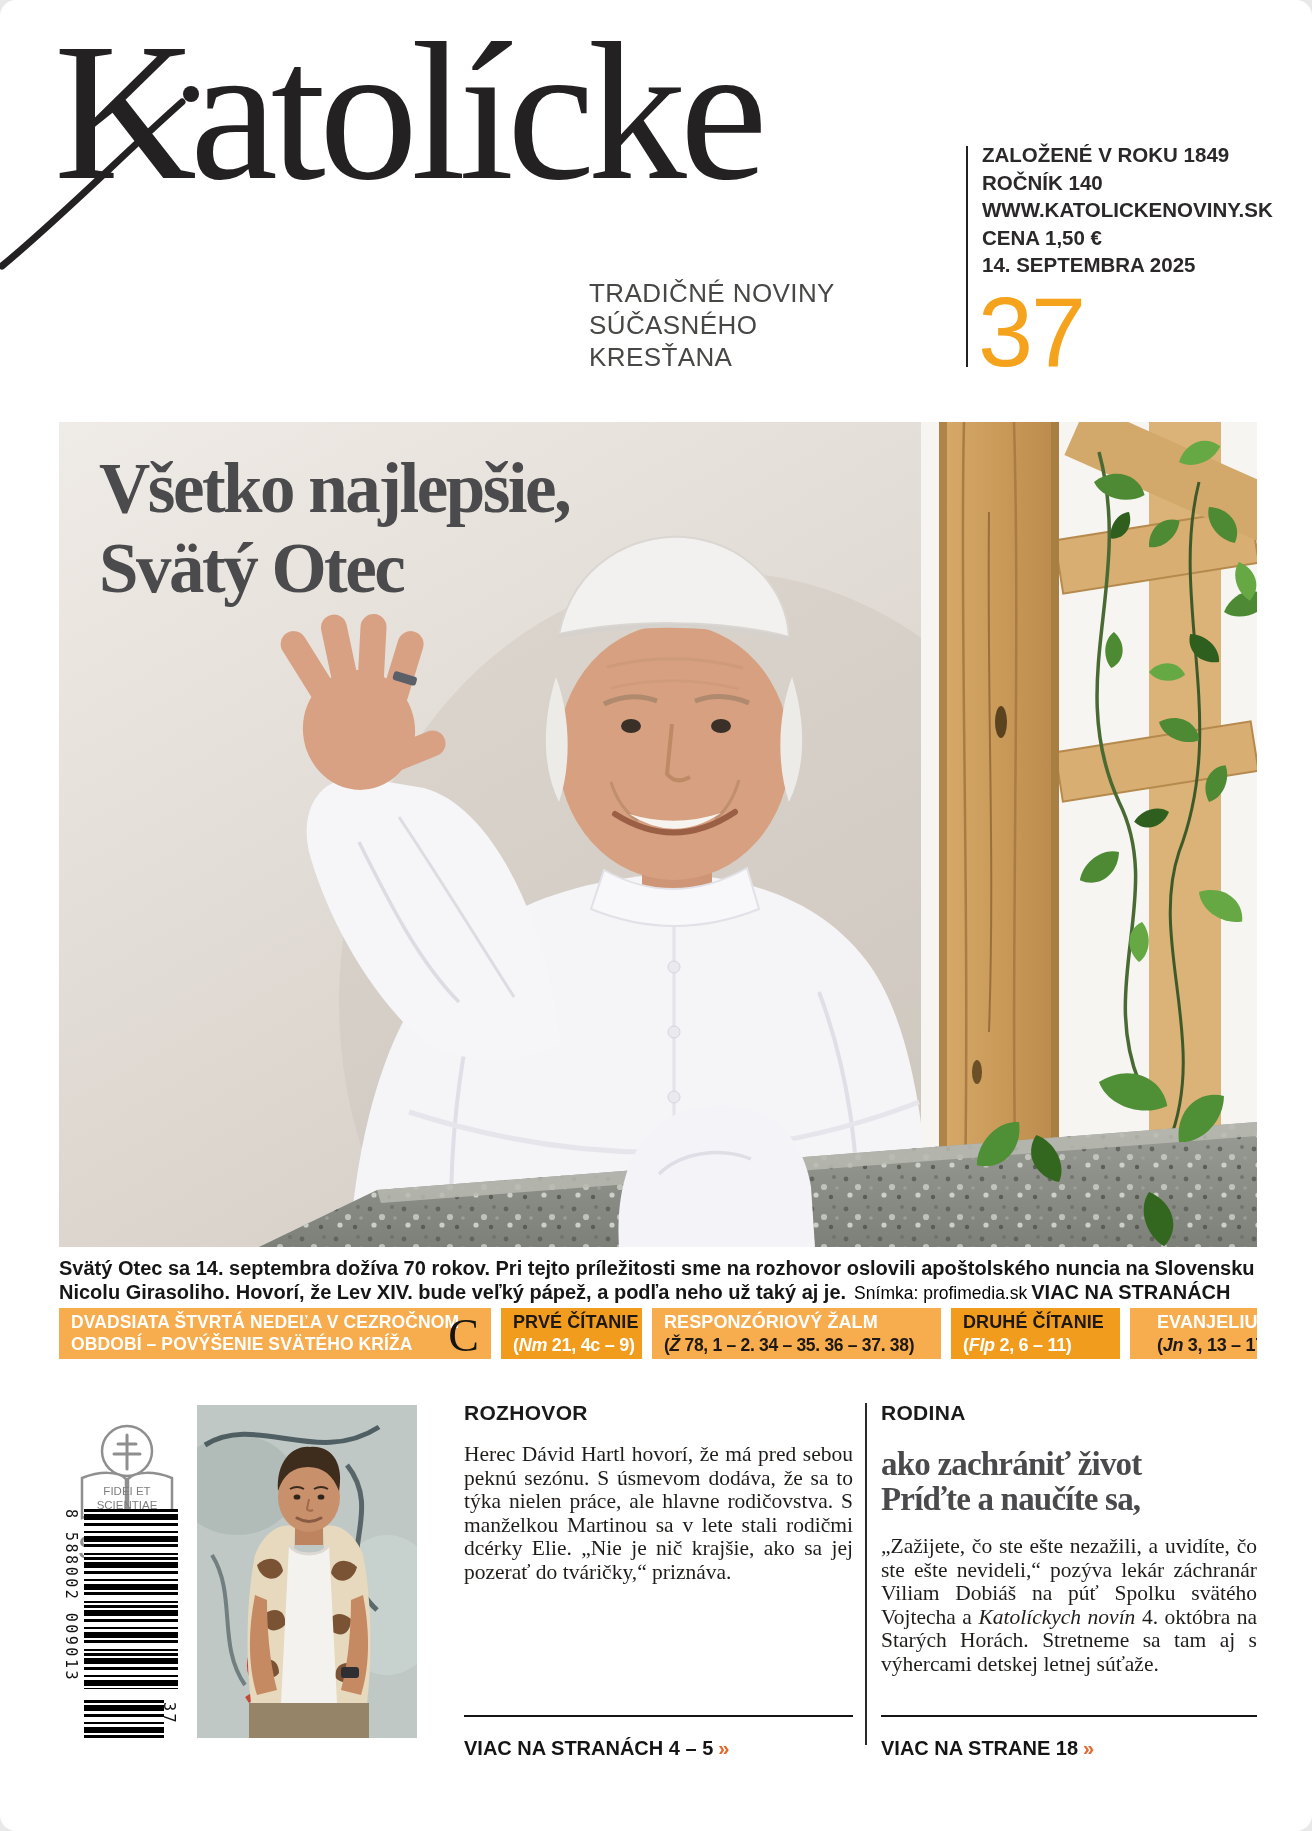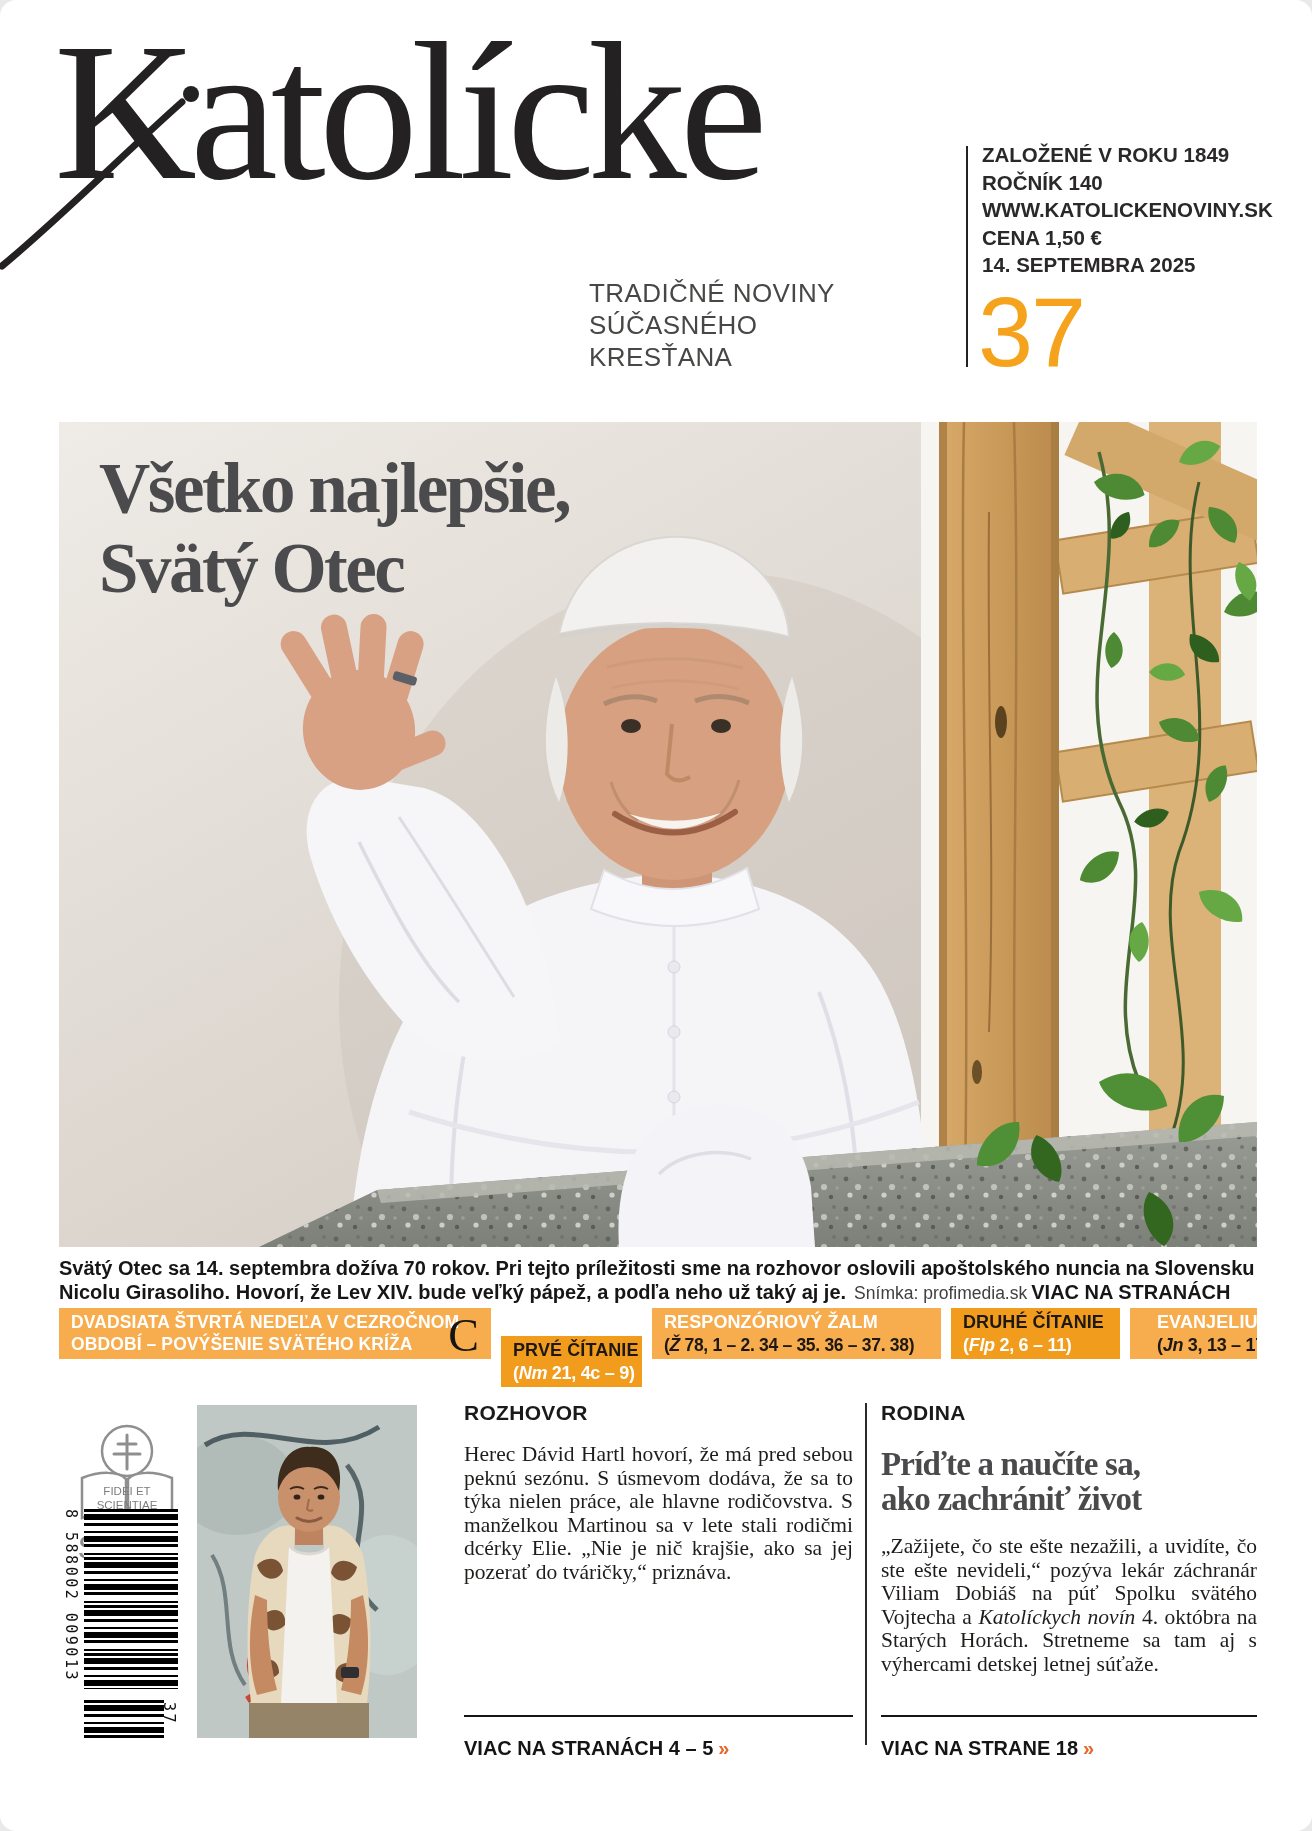--- a/index.html
+++ b/index.html
@@ -17,21 +17,21 @@
   .issue-number{left:978px;top:282px;font-size:99px;line-height:1;color:#F5A31C;letter-spacing:-2px;}
 
   
   .hero{left:59px;top:422px;width:1198px;height:825px;overflow:hidden;background:#ddd6cf;}
   .hero svg{position:absolute;left:0;top:0;}
   .hero-headline{position:absolute;left:40px;top:26px;z-index:2;font-family:"Liberation Serif",serif;
     font-weight:700;font-size:71px;line-height:80px;letter-spacing:-2.5px;color:#4B4B4D;}
 
   
   .caption{left:59px;top:1256px;width:1198px;font-size:20px;font-weight:700;line-height:24px;color:#161616;}
-  .caption .credit{font-weight:400;font-size:17.5px;color:#404040;padding:0 4px 0 8px;}
+  .caption .credit{font-weight:400;font-size:17.5px;color:#000000;padding:0 4px 0 8px;}
   .chev{color:#E8672A;font-weight:700;letter-spacing:-2px;padding-left:5px;}
 
   
   .liturgy{left:59px;top:1308px;width:1198px;height:51px;display:flex;gap:10px;}
   .seg{box-sizing:border-box;height:51px;padding:4px 10px 0 12px;overflow:hidden;}
   .seg.light{background:#F7AC4E;}
   .seg.dark{background:#F29C1E;}
   .seg .t{font-size:18px;font-weight:700;line-height:21.5px;letter-spacing:0.1px;white-space:nowrap;}
   .seg .r{font-size:18px;font-weight:700;line-height:22px;letter-spacing:-0.3px;white-space:nowrap;}
   .seg .white{color:#ffffff;} .seg .black{color:#1d1813;}
@@ -253,21 +253,21 @@
       <span>Nicolu Girasoliho. Hovorí, že Lev XIV. bude veľký pápež, a podľa neho už taký aj je.</span><span class="credit">Snímka: profimedia.sk</span><span>VIAC NA STRANÁCH 16 – 17</span><span class="chev">»</span>
     </div>
   </div>
 
   <div class="abs liturgy">
     <div class="seg light seg1" style="width:432px;">
       <div class="line">DVADSIATA ŠTVRTÁ NEDEĽA V CEZROČNOM</div>
       <div class="line">OBDOBÍ – POVÝŠENIE SVÄTÉHO KRÍŽA</div>
       <div class="cycle-c">C</div>
     </div>
-    <div class="seg dark" style="width:141px;margin-top:28px;">
+    <div class="seg dark" style="width:141px;">
       <div class="t black">PRVÉ ČÍTANIE</div>
       <div class="r white"><span>(</span><span class="it">Nm</span><span> 21, 4c – 9)</span></div>
     </div>
     <div class="seg light" style="width:289px;">
       <div class="t white">RESPONZÓRIOVÝ ŽALM</div>
       <div class="r black" style="font-size:17.5px;"><span>(</span><span class="it">Ž</span><span> 78, 1 – 2. 34 – 35. 36 – 37. 38)</span></div>
     </div>
     <div class="seg dark" style="width:169px;">
       <div class="t black">DRUHÉ ČÍTANIE</div>
       <div class="r white"><span>(</span><span class="it">Flp</span><span> 2, 6 – 11)</span></div>
@@ -351,22 +351,22 @@
   <div class="abs article art-mid">
     <div class="kicker">ROZHOVOR</div>
     <div class="art-body">Herec Dávid Hartl hovorí, že má pred sebou peknú sezónu. S úsmevom dodáva, že sa to týka nielen práce, ale hlavne rodičovstva. S manželkou Martinou sa v lete stali rodičmi dcérky Elie. „Nie je nič krajšie, ako sa jej pozerať do tváričky,“ priznáva.</div>
   </div>
 
   <div class="abs col-divider"></div>
 
   <div class="abs article art-right">
     <div class="kicker">RODINA</div>
     <div class="art-headline">
+      <div>ako zachrániť život</div>
       <div>Príďte a naučíte sa,</div>
-      <div>ako zachrániť život</div>
     </div>
     <div class="art-body"><span>„Zažijete, čo ste ešte nezažili, a uvidíte, čo ste ešte nevideli,“ pozýva lekár záchranár Viliam Dobiáš na púť Spolku svätého Vojtecha a </span><span class="it">Katolíckych novín</span><span> 4. októbra na Starých Horách. Stretneme sa tam aj s výhercami detskej letnej súťaže.</span></div>
   </div>
 
   <div class="abs art-footer foot-mid">
     <span>VIAC NA STRANÁCH 4 – 5</span><span class="chev">»</span>
   </div>
   <div class="abs art-footer foot-right">
     <span>VIAC NA STRANE 18</span><span class="chev">»</span>
   </div>

